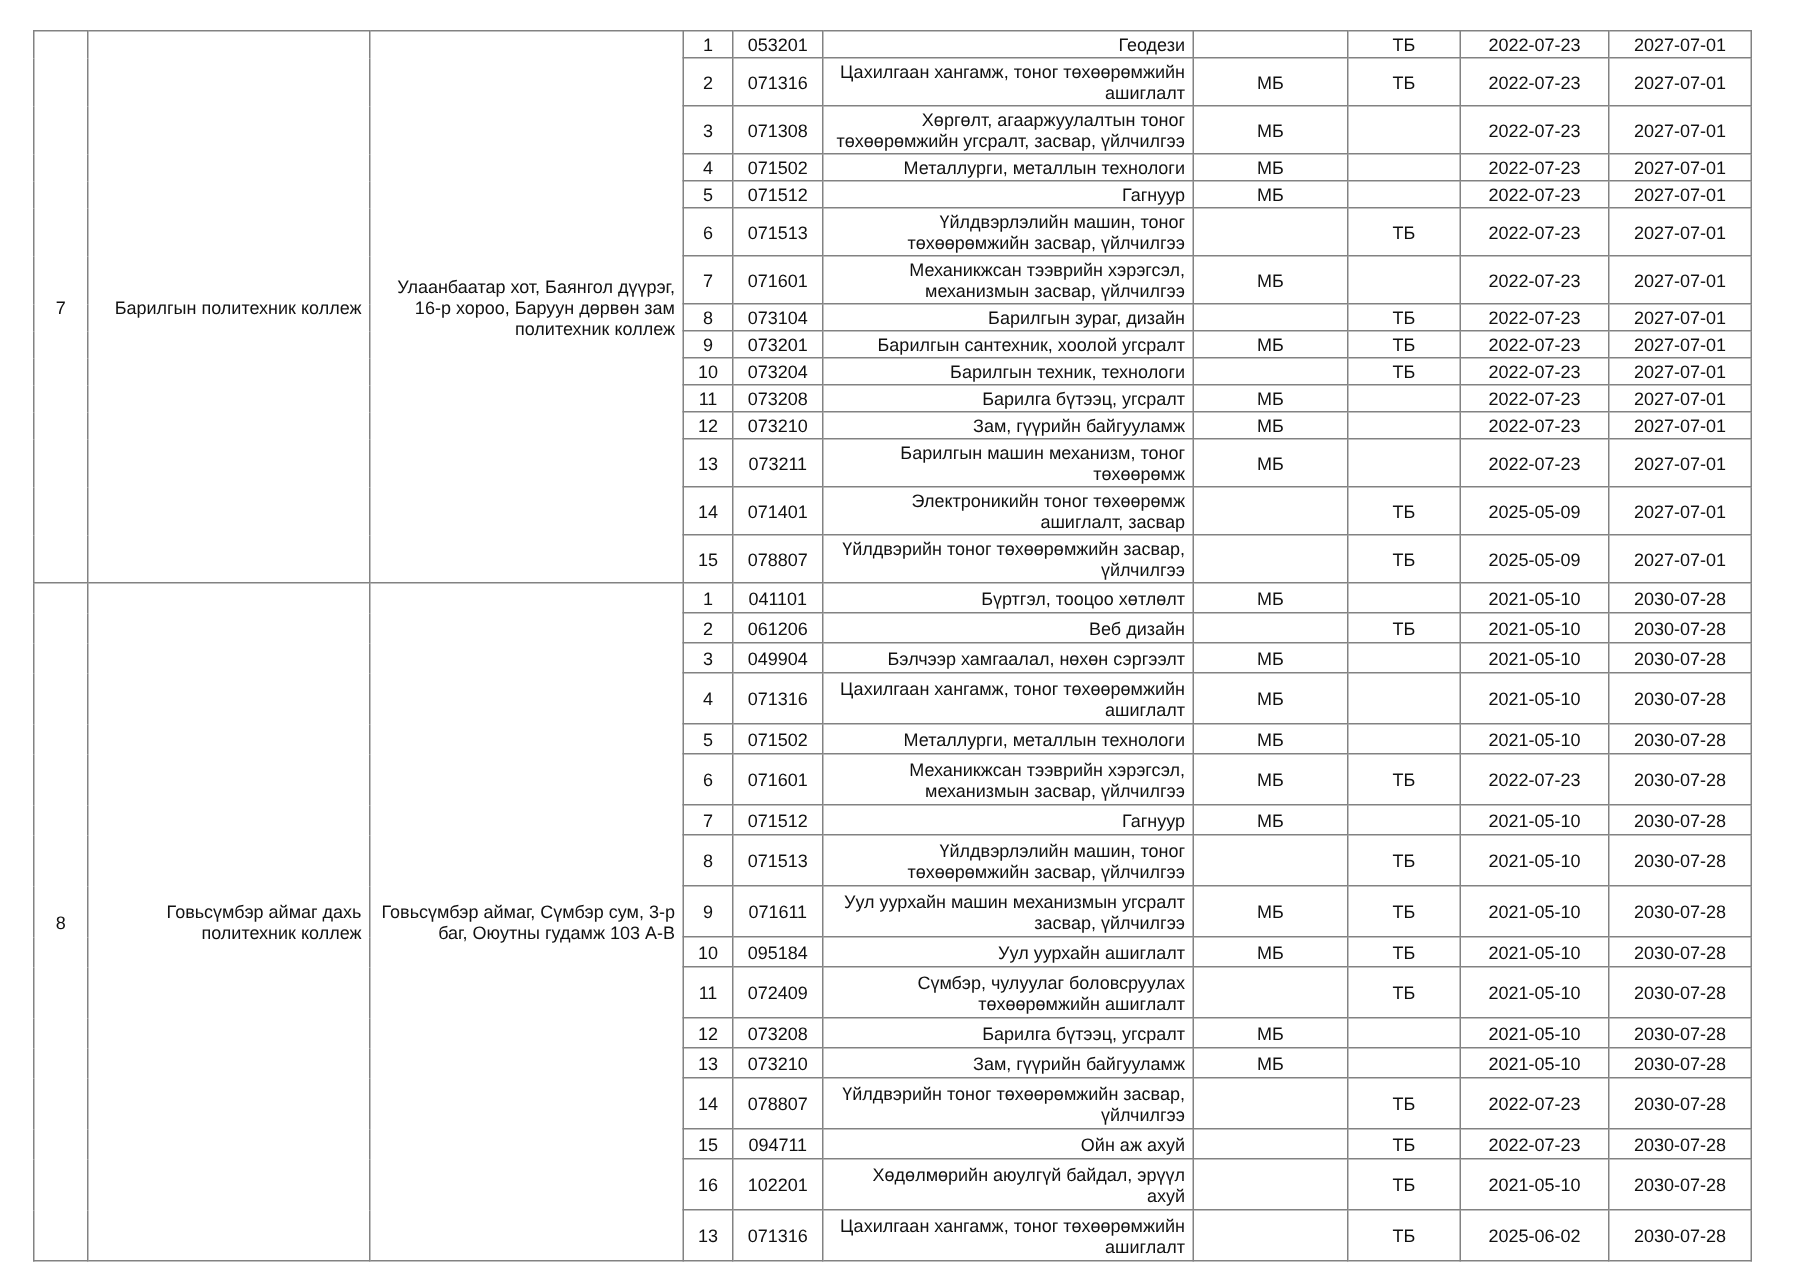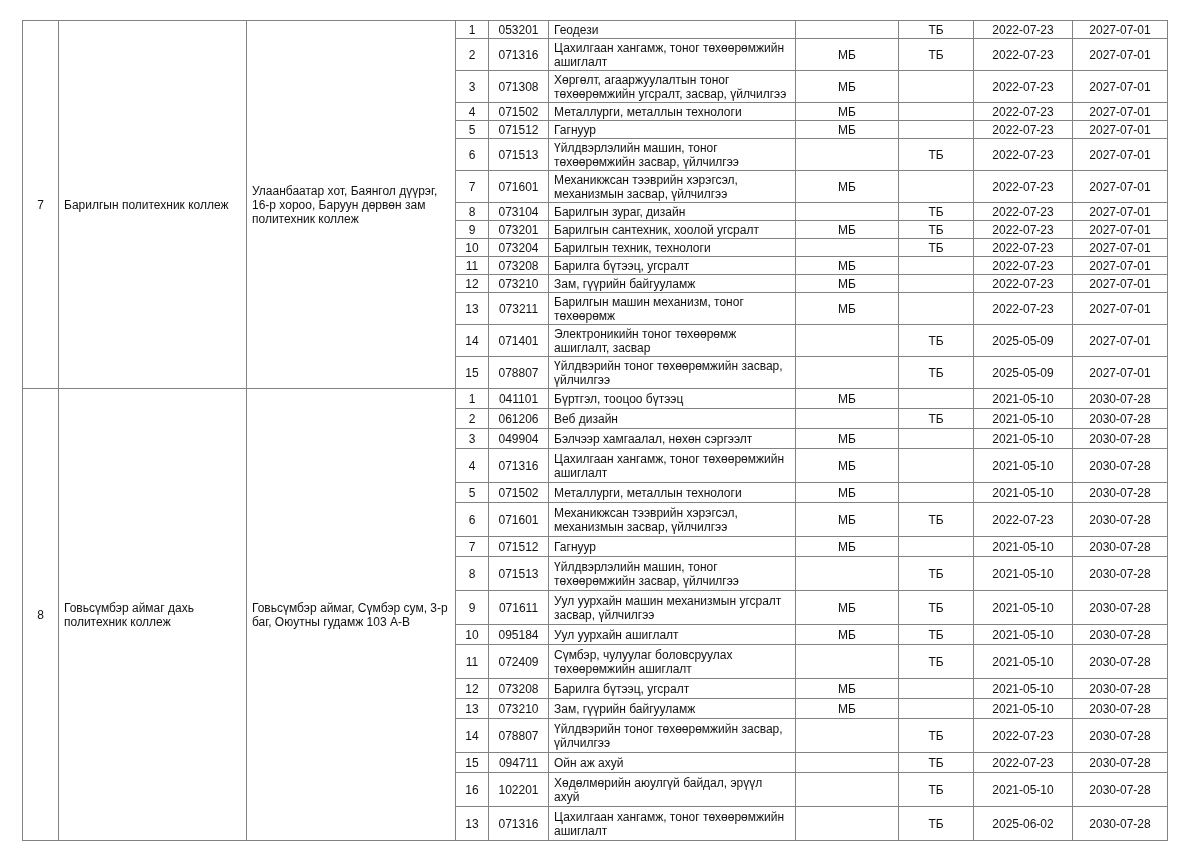--- a/index.html
+++ b/index.html
@@ -25,22 +25,22 @@
   table.acc td{
     border:1px solid #828282;
     vertical-align:middle;
     padding:2px 5px;
     overflow:hidden;
     word-wrap:break-word;
   }
   tr.s0 > td{padding-top:1.5px;padding-bottom:1.5px;}
   tr.s1 > td{padding-top:2.5px;padding-bottom:2.5px;}
   td.c-num, td.c-idx, td.c-code, td.c-mb, td.c-tb, td.c-date{text-align:center;}
-  td.c-name, td.c-addr{text-align:left;}
-  td.c-prog{text-align:left;}
+  td.c-name, td.c-addr{text-align:right;}
+  td.c-prog{text-align:right;}
 </style>
 </head>
 <body>
 
 <div class="page">
   <table class="acc">
     <colgroup>
       <col style="width:36px">
       <col style="width:188px">
       <col style="width:209px">
@@ -190,21 +190,21 @@
           <td class="c-tb">ТБ</td>
           <td class="c-date">2025-05-09</td>
           <td class="c-date">2027-07-01</td>
         </tr>
         <tr class="s1">
           <td class="c-num" rowspan="17">8</td>
           <td class="c-name" rowspan="17">Говьсүмбэр аймаг дахь политехник коллеж</td>
           <td class="c-addr" rowspan="17">Говьсүмбэр аймаг, Сүмбэр сум, 3-р баг, Оюутны гудамж 103 А-В</td>
           <td class="c-idx">1</td>
           <td class="c-code">041101</td>
-          <td class="c-prog">Бүртгэл, тооцоо бүтээц</td>
+          <td class="c-prog">Бүртгэл, тооцоо хөтлөлт</td>
           <td class="c-mb">МБ</td>
           <td class="c-tb"></td>
           <td class="c-date">2021-05-10</td>
           <td class="c-date">2030-07-28</td>
         </tr>
         <tr class="s1">
           <td class="c-idx">2</td>
           <td class="c-code">061206</td>
           <td class="c-prog">Веб дизайн</td>
           <td class="c-mb"></td>

